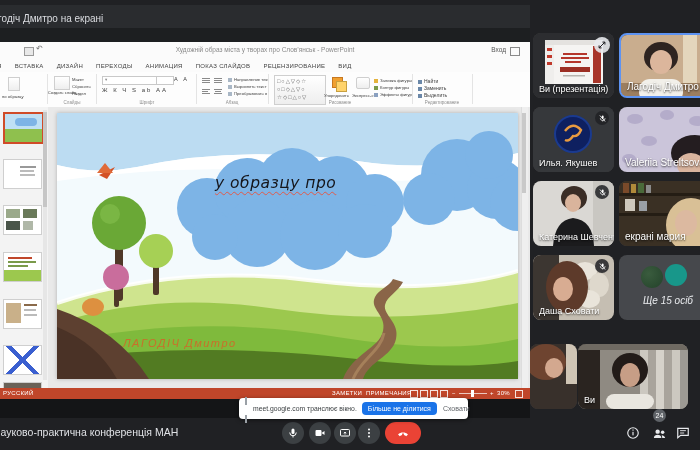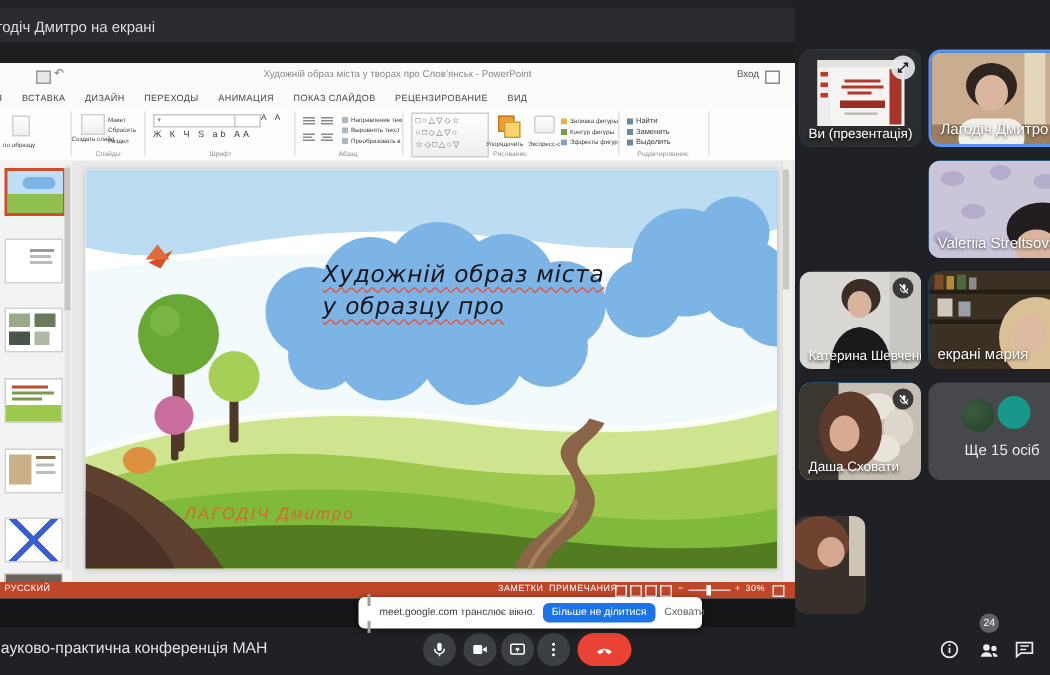--- a/index.html
+++ b/index.html
@@ -49,21 +49,21 @@
      letter-spacing:.5px;line-height:21px;font-family:"DejaVu Sans",sans-serif;}
   .slide-title div{text-decoration:underline wavy #e05a4a 1px;text-underline-offset:3px;white-space:nowrap;}
   .slide-author{left:66px;top:224px;font-size:11px;font-style:italic;color:#c96f2a;letter-spacing:1.5px;white-space:nowrap;}
 
   .status{left:0;top:346px;width:530px;height:11px;background:#c0462a;color:#fff;}
   .status .s-txt{font-size:6px;letter-spacing:.3px;white-space:nowrap;}
   .sq{width:6px;height:6px;border:1px solid rgba(255,255,255,.85);}
 
   
   .sidebar{left:530px;top:0;width:170px;height:450px;background:#202124;overflow:hidden;}
-  .tile{border-radius:8px;background:#0369a1;overflow:hidden;}
+  .tile{border-radius:8px;background:#404040;overflow:hidden;}
   .tile svg{display:block;}
   .lbl{position:absolute;left:6px;bottom:4px;font-size:9px;color:#fff;white-space:nowrap;
        text-shadow:0 1px 2px rgba(0,0,0,.8);}
   .lbl2{font-size:10px;}
   .mic-badge{position:absolute;right:5px;top:4px;width:14px;height:14px;border-radius:50%;
      background:rgba(32,33,36,.85);display:flex;align-items:center;justify-content:center;}
   .expand-btn{position:absolute;right:4px;top:4px;width:16px;height:16px;border-radius:50%;
      background:rgba(232,234,237,.9);display:flex;align-items:center;justify-content:center;}
   .t2{border:2px solid #5d93f2;}
 
@@ -270,21 +270,20 @@
             <circle cx="62" cy="110" r="27" fill="#6aa836"></circle>
             <circle cx="53" cy="101" r="10" fill="#82bc4a" opacity="0.7"></circle>
             <rect x="96" y="150" width="6" height="32" rx="2" fill="#4f3828"></rect>
             <circle cx="99" cy="138" r="17" fill="#a6d055"></circle>
             <rect x="57" y="172" width="5" height="22" rx="2" fill="#4f3828"></rect>
             <circle cx="59" cy="164" r="13" fill="#c96d9c"></circle>
             <ellipse cx="36" cy="194" rx="11" ry="9" fill="#dd9040"></ellipse>
           </g>
         </svg>
         <div class="abs slide-title">
-          <div>Художній образ міста</div>
           <div>у образцу про</div>
         </div>
         <div class="abs slide-author">ЛАГОДІЧ Дмитро</div>
       </div>
 
       <div class="abs vscroll"></div>
       <div class="abs vthumb"></div>
     </div>
 
     <div class="abs status">
@@ -337,20 +336,36 @@
         <rect width="95" height="65" fill="#c9ad8e"></rect>
         <rect x="62" y="0" width="14" height="65" fill="#e4d6bc"></rect>
         <rect x="0" y="48" width="95" height="17" fill="#9c7e5f"></rect>
         <ellipse cx="40" cy="22" rx="17" ry="15" fill="#2e2420"></ellipse>
         <ellipse cx="40" cy="27" rx="11" ry="12" fill="#dcb69c"></ellipse>
         <rect x="18" y="44" width="44" height="24" rx="11" fill="#f2f0ea"></rect>
       </svg>
       <div class="lbl lbl2">Лагодіч Дмитро</div>
     </div>
 
+    <div class="abs tile" style="left:3px;top:107px;width:81px;height:65px;">
+      <svg viewBox="0 0 81 65" width="81" height="65">
+        <rect width="81" height="65" fill="#36383b"></rect>
+        <circle cx="40" cy="27" r="18" fill="#0e2060"></circle>
+        <circle cx="40" cy="27" r="18" fill="none" stroke="#1a3a8f" stroke-width="2"></circle>
+        <path d="M32 24 q8 -10 16 -1 q-3 7 -8 6 q-4 6 -8 4" fill="none" stroke="#e89a40" stroke-width="2.4"></path>
+      </svg>
+      <div class="mic-badge">
+        <svg width="9" height="9" viewBox="0 0 24 24">
+          <rect x="10" y="4" width="5" height="9" rx="2.5" fill="#fff"></rect>
+          <path d="M6 11a6.5 6.5 0 0 0 13 0M12.5 17v3" stroke="#fff" fill="none" stroke-width="1.8"></path>
+          <line x1="5" y1="4" x2="19" y2="20" stroke="#fff" stroke-width="2.2"></line>
+        </svg>
+      </div>
+      <div class="lbl">Илья. Якушев</div>
+    </div>
 
     <div class="abs tile" style="left:89px;top:107px;width:95px;height:65px;">
       <svg viewBox="0 0 95 65" width="95" height="65">
         <rect width="95" height="65" fill="#cbc5da"></rect>
         <g fill="#a89fc2" opacity="0.65">
           <ellipse cx="16" cy="12" rx="8" ry="5"></ellipse>
             <ellipse cx="48" cy="8" rx="7" ry="5"></ellipse>
           <ellipse cx="78" cy="14" rx="8" ry="5"></ellipse>
             <ellipse cx="30" cy="34" rx="8" ry="5"></ellipse>
           <ellipse cx="10" cy="52" rx="7" ry="5"></ellipse>
@@ -413,32 +428,49 @@
           <line x1="5" y1="4" x2="19" y2="20" stroke="#fff" stroke-width="2.2"></line>
         </svg>
       </div>
       <div class="lbl">Даша Сховати</div>
     </div>
 
     <div class="abs tile" style="left:89px;top:255px;width:95px;height:65px;background:#46484c;">
       <div style="position:absolute;left:22px;top:11px;width:22px;height:22px;border-radius:50%;
            background:radial-gradient(circle at 35% 35%, #3a5c3e, #23422a);"></div>
       <div style="position:absolute;left:46px;top:9px;width:22px;height:22px;border-radius:50%;background:#18978a;"></div>
-      <div style="position:absolute;left:24px;top:40px;font-size:10px;color:#e8eaed;white-space:nowrap;">Ще 15 осіб</div>
+      <div style="position:absolute;left:24px;top:40px;font-size:10px;color:#e8eaed;white-space:nowrap;font-style:italic;">Ще 15 осіб</div>
     </div>
 
     <div class="abs tile" style="left:0px;top:344px;width:47px;height:65px;">
       <svg viewBox="0 0 47 65" width="47" height="65">
         <rect width="47" height="65" fill="#38302b"></rect>
         <ellipse cx="16" cy="18" rx="20" ry="18" fill="#6e4430"></ellipse>
         <ellipse cx="24" cy="24" rx="9" ry="10" fill="#d3a88f"></ellipse>
         <rect x="36" y="0" width="11" height="40" fill="#cfc5b5"></rect>
       </svg>
     </div>
 
+    <div class="abs tile" style="left:48px;top:344px;width:110px;height:65px;">
+      <svg viewBox="0 0 110 65" width="110" height="65">
+        <rect width="110" height="65" fill="#8f8a82"></rect>
+        <rect x="0" y="0" width="22" height="65" fill="#2a2420"></rect>
+        <rect x="62" y="6" width="8" height="59" fill="#ccc8c0"></rect>
+          <rect x="70" y="6" width="8" height="59" fill="#a9a49c"></rect>
+        <rect x="78" y="6" width="8" height="59" fill="#d6d2ca"></rect>
+          <rect x="86" y="6" width="8" height="59" fill="#a9a49c"></rect>
+        <rect x="94" y="6" width="8" height="59" fill="#ccc8c0"></rect>
+          <rect x="102" y="6" width="8" height="59" fill="#9d9a94"></rect>
+        <rect x="0" y="0" width="110" height="6" fill="#6f6a62"></rect>
+        <ellipse cx="52" cy="26" rx="18" ry="17" fill="#221b18"></ellipse>
+        <ellipse cx="52" cy="31" rx="10" ry="12" fill="#c79e86"></ellipse>
+        <rect x="28" y="50" width="48" height="15" rx="8" fill="#e9e6df"></rect>
+      </svg>
+      <div class="lbl">Ви</div>
+    </div>
   </div>
 
   <div class="abs notif">
     <span class="bars"><i></i><i></i></span>
     <span class="notif-text">meet.google.com транслює вікно.</span>
     <button class="notif-btn">Більше не ділитися</button>
     <span class="notif-hide">Сховати</span>
   </div>
 
   <div class="abs bottom-bar">

